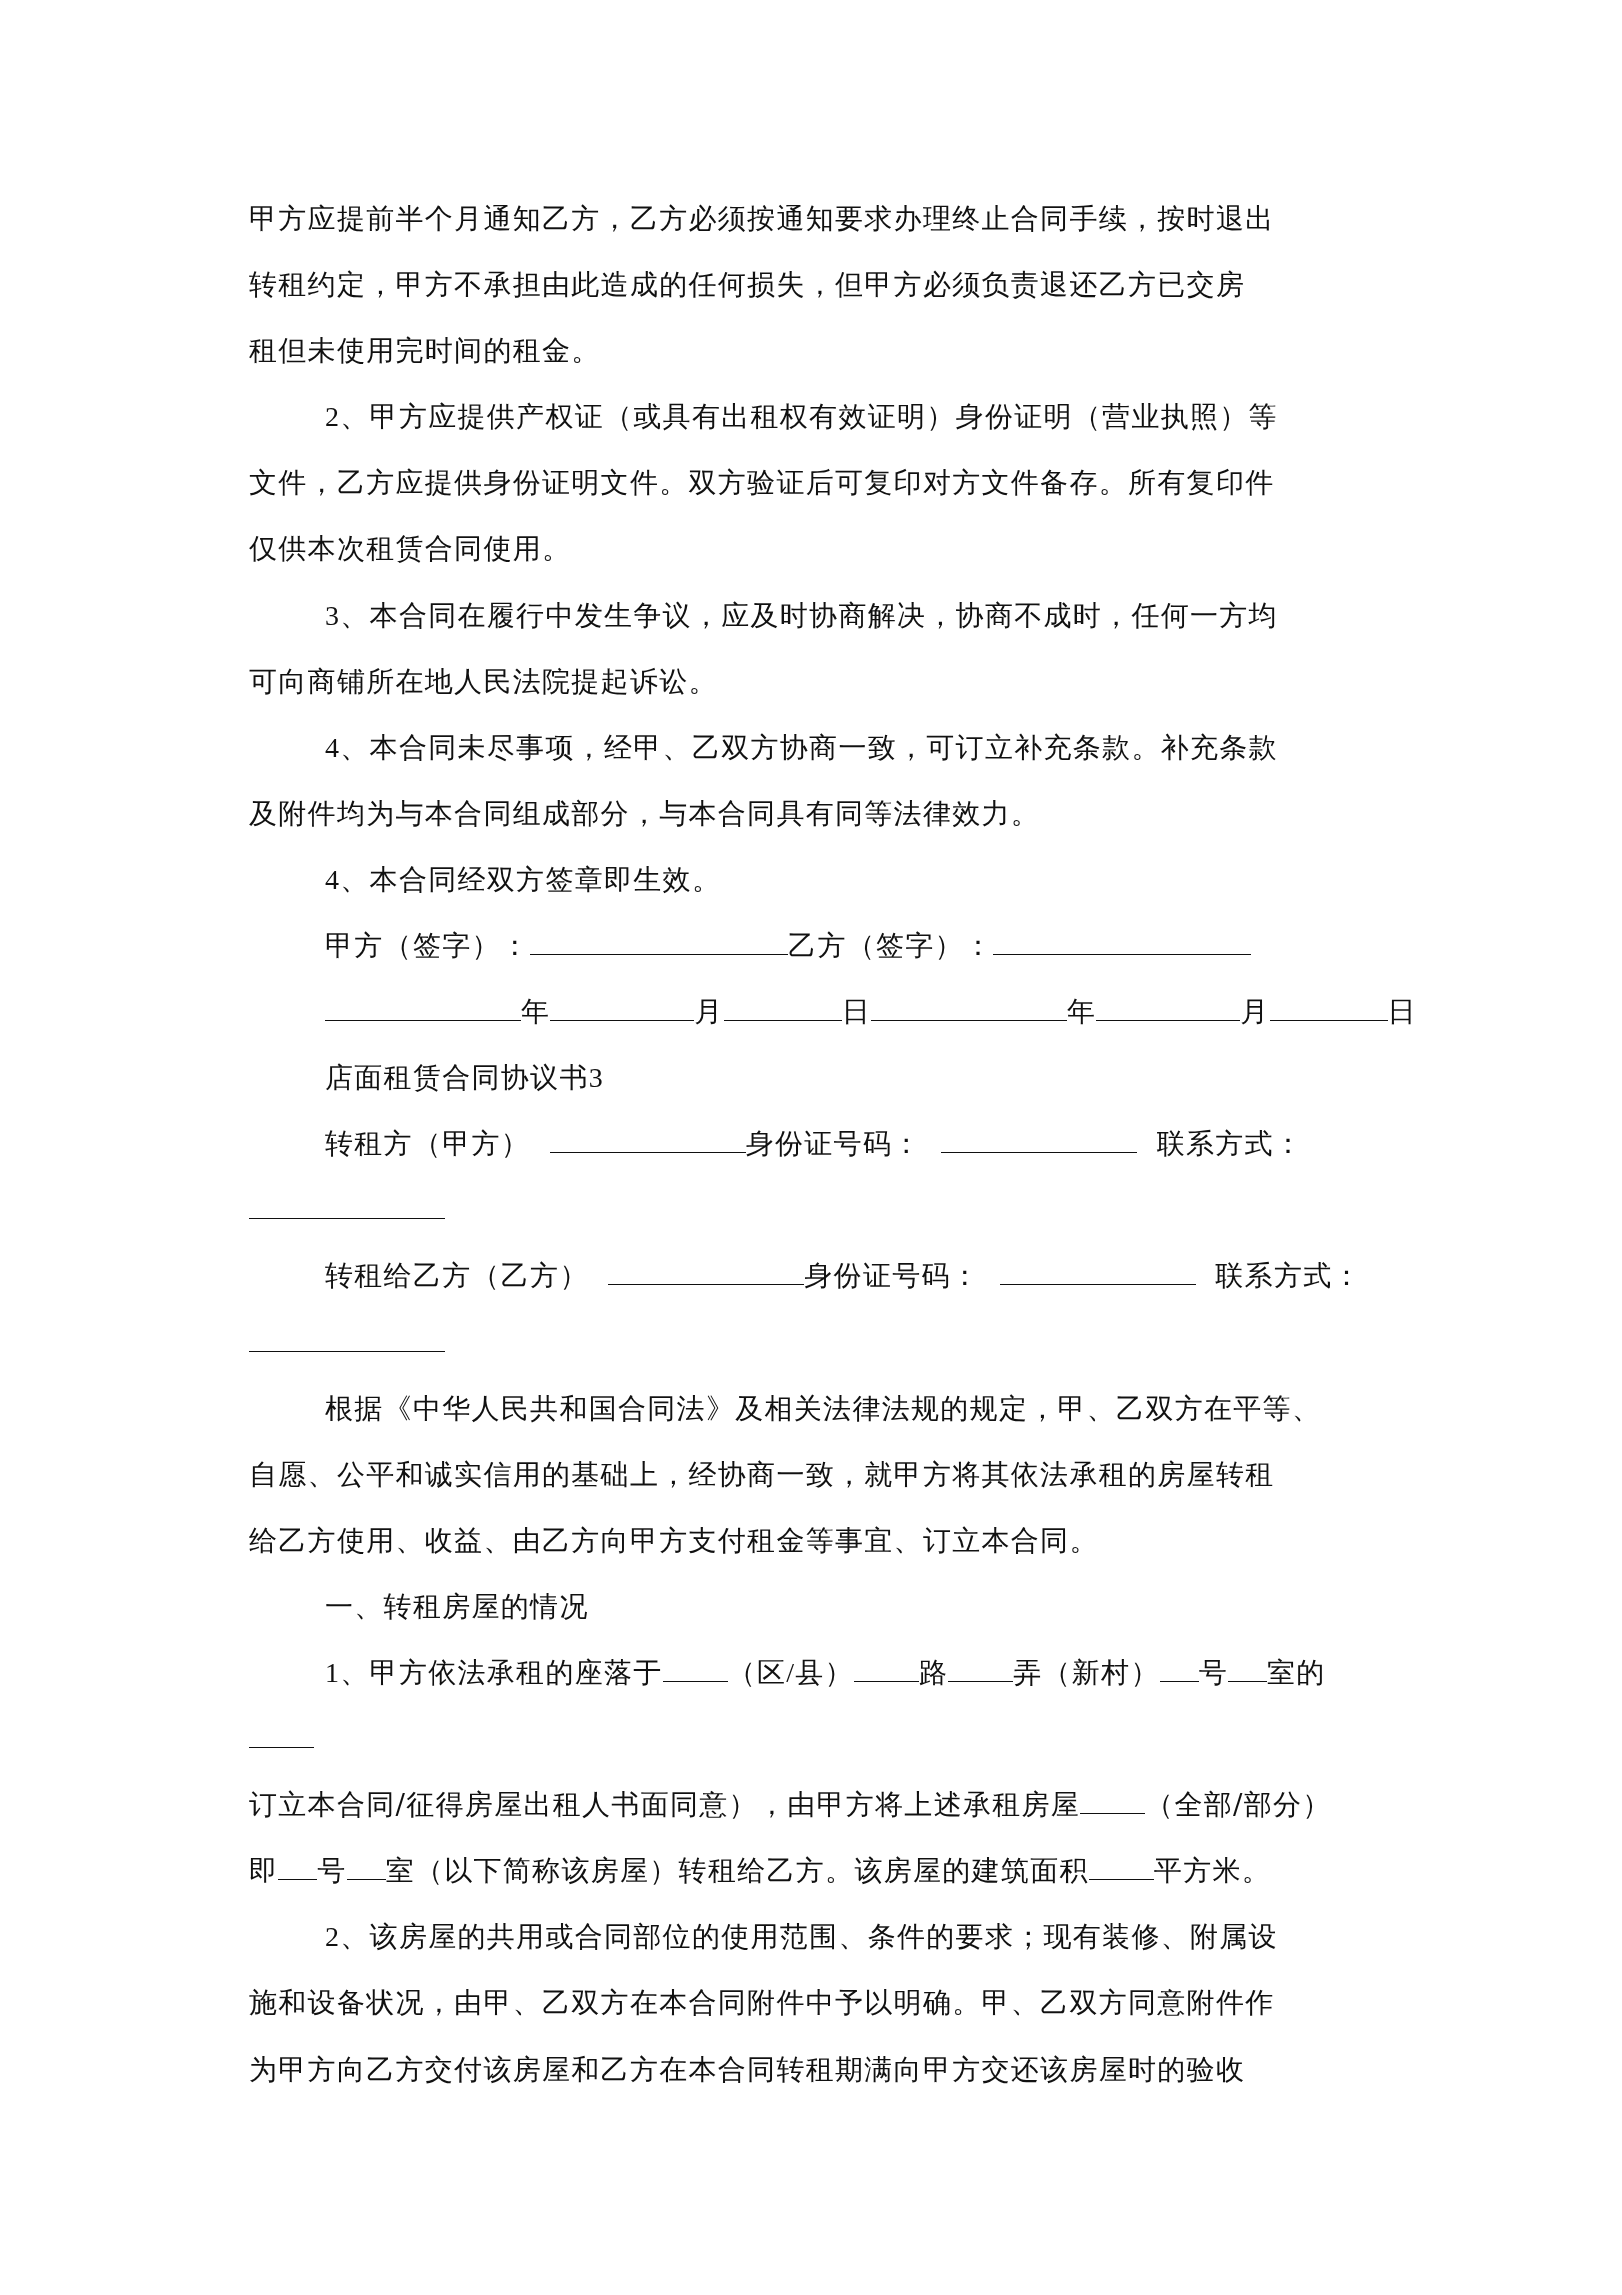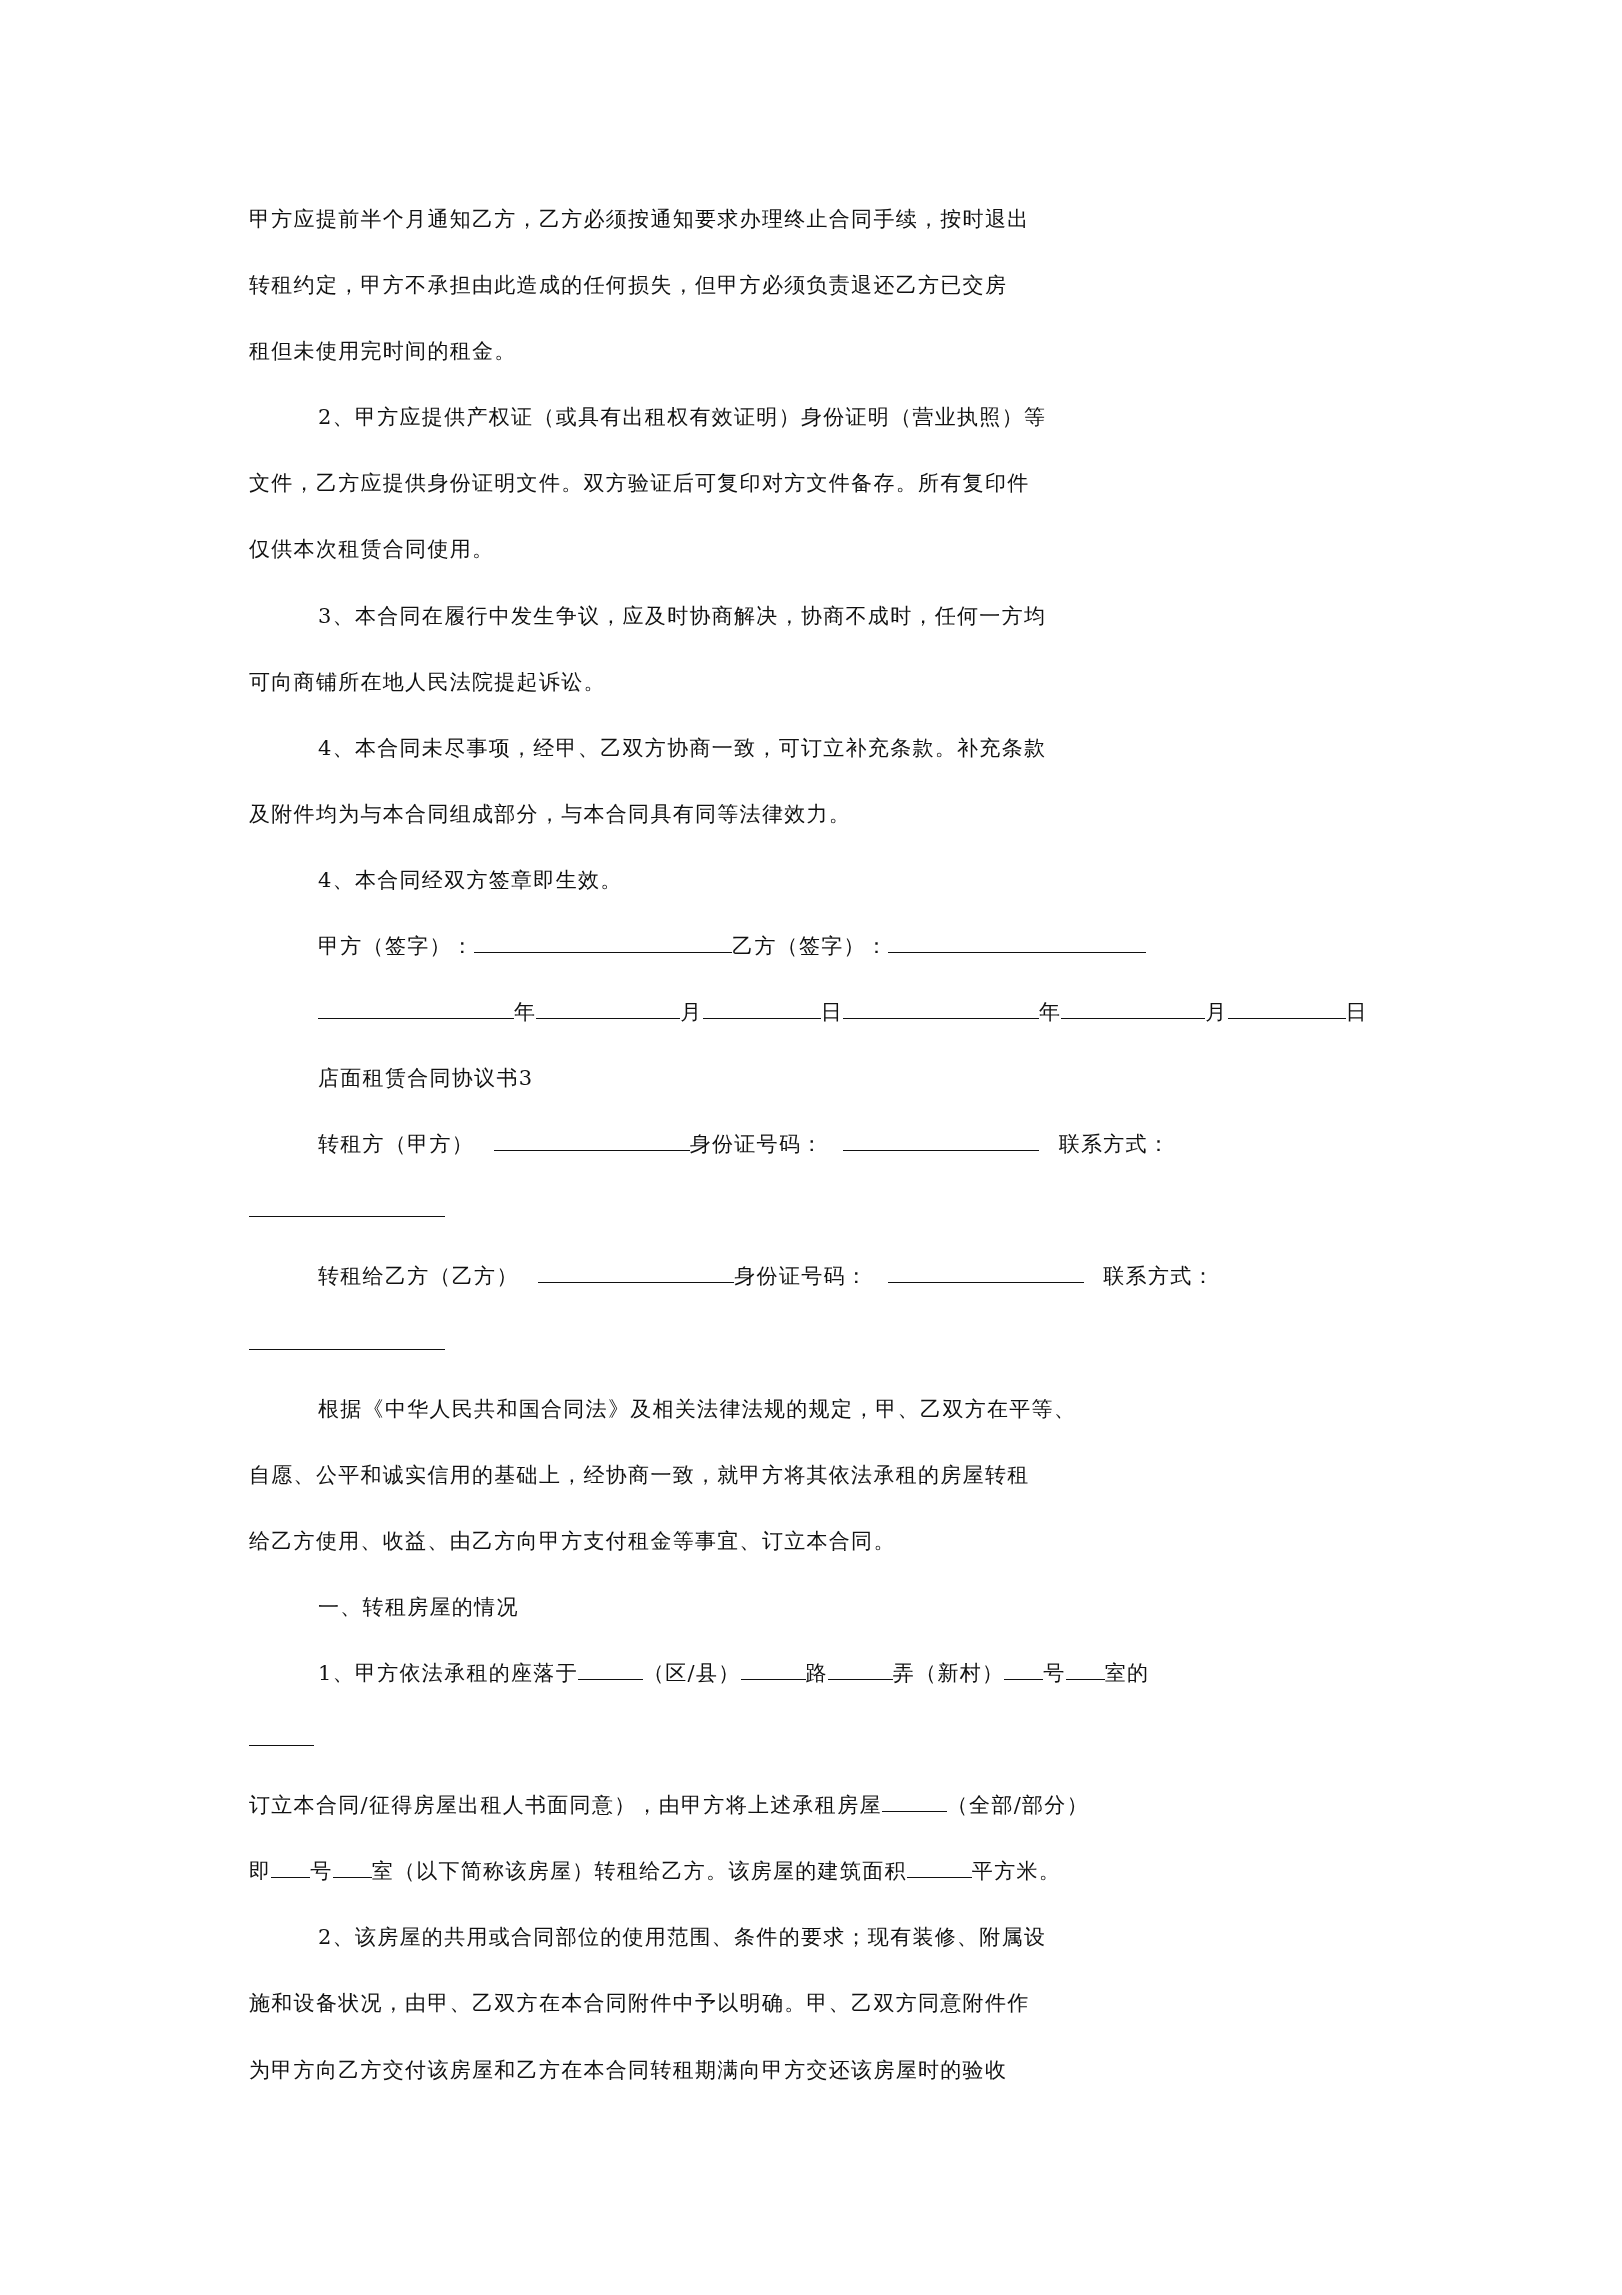--- a/index.html
+++ b/index.html
@@ -1,20 +1,20 @@
 <!DOCTYPE html>
 <html style="font-size:10.5px"><head>
 <meta charset="utf-8">
 <style>
   html, body { margin: 0; padding: 0; background: #ffffff; }
   body { width: 1623px; height: 2295px; position: relative; overflow: hidden;
          font-family: "DejaVu Serif", "Liberation Serif", serif; color: #111111; }
   .page { position: absolute; left: 249px; top: 196px; width: 1132px; }
-  .line { position: absolute; left: 0; white-space: nowrap; font-size: 21px; line-height: 46px; letter-spacing: 1.3px; }
-  .indent { left: 69px; }
+  .line { position: absolute; left: 0; white-space: nowrap; font-size: 28px; line-height: 46px; letter-spacing: 1.3px; }
+  .indent { left: 76px; font-family: Liberation Serif, serif; }
   .blank { display: inline-block; border-bottom: 1.3px solid #111; vertical-align: baseline; height: 29px; }
   .b-sig { width: 258px; }
   .b-year { width: 196px; }
   .b-mon { width: 144px; }
   .b-day { width: 118px; }
   .b-name { width: 196px; }
   .b-id { width: 196px; }
   .b-contact { width: 196px; }
   .b-s { width: 65px; }
   .b-xs { width: 39px; }

